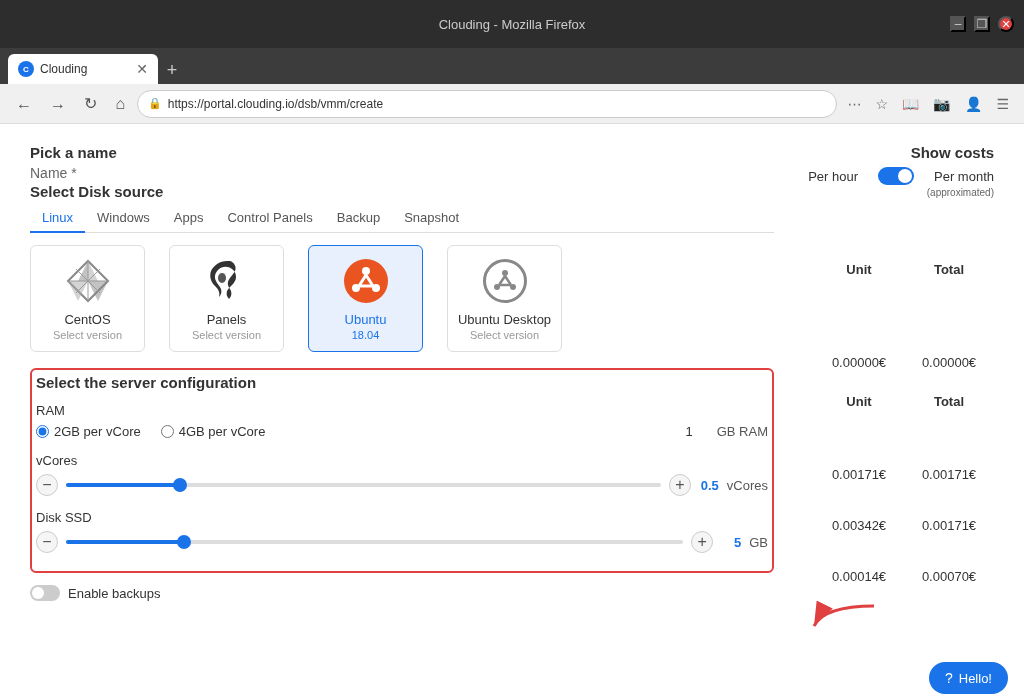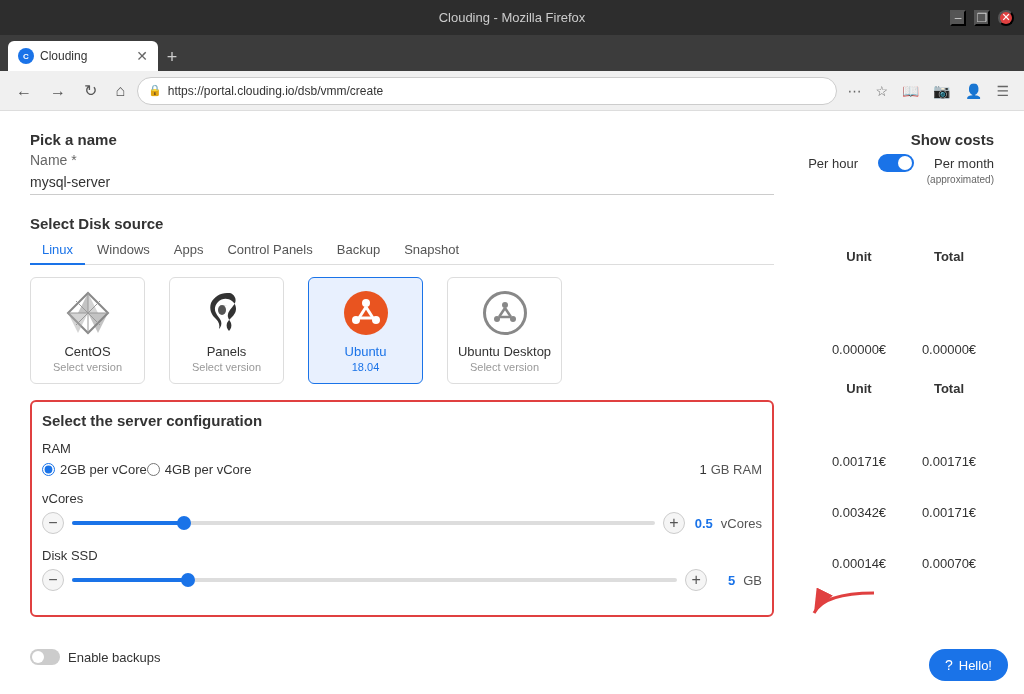--- a/index.html
+++ b/index.html
@@ -1,21 +1,21 @@
 <!DOCTYPE html>
 <html><head>
   <meta charset="utf-8">
   <style>
     * { box-sizing: border-box; margin: 0; padding: 0; }
     body { font-family: Arial, sans-serif; background: #1a1a1a; width: 1024px; height: 694px; overflow: hidden; }
 
     
     .titlebar {
       background: #2d2d2d;
-      height: 35px;
+      height: 48px;
       display: flex;
       align-items: center;
       justify-content: center;
       color: #ccc;
       font-size: 13px;
       position: relative;
     }
     .titlebar-controls {
       position: absolute;
       right: 10px;
@@ -230,29 +230,29 @@
       margin: 0 auto;
       display: flex; align-items: center; justify-content: center;
       position: relative;
     }
     .cost-cell { width: 90px; text-align: center; font-size: 13px; color: #333; }
 
     
     .server-config {
       border: 2px solid #e04040;
       border-radius: 6px;
-      padding: 10px;
-      margin-bottom: 24px;
+      padding: 4px;
+      margin-bottom: 4px;
     }
     .server-config-title { font-size: 15px; font-weight: bold; color: #333; margin-bottom: 12px; }
 
     .config-item { margin-bottom: 14px; }
     .config-label { font-size: 13px; color: #333; margin-bottom: 6px; font-weight: 500; }
 
-    .radio-row { display: flex; align-items: center; margin-bottom: 8px; }
+    .radio-row { display: flex; align-items: center; gap: 20px; margin-bottom: 8px; }
     .radio-option { display: flex; align-items: center; gap: 5px; font-size: 13px; color: #333; }
     .radio-input { accent-color: #1a73e8; }
 
     .slider-row {
       display: flex; align-items: center; gap: 8px;
     }
     .slider-btn {
       width: 22px; height: 22px;
       border-radius: 50%;
       border: 1px solid #ccc;
@@ -380,21 +380,20 @@
   </div>
 </div>
 
 <div class="content">
 
   <div class="main-left">
 
     <div>
       <div class="section-title">Pick a name</div>
       <div class="section-label">Name *</div>
-      <input class="name-input" type="text" value="mysql-server" style="">
     </div>
 
     <div class="disk-source-section">
       <div class="section-title">Select Disk source</div>
       <div class="disk-tabs">
         <div class="disk-tab active">Linux</div>
         <div class="disk-tab">Windows</div>
         <div class="disk-tab">Apps</div>
         <div class="disk-tab">Control Panels</div>
         <div class="disk-tab">Backup</div>

